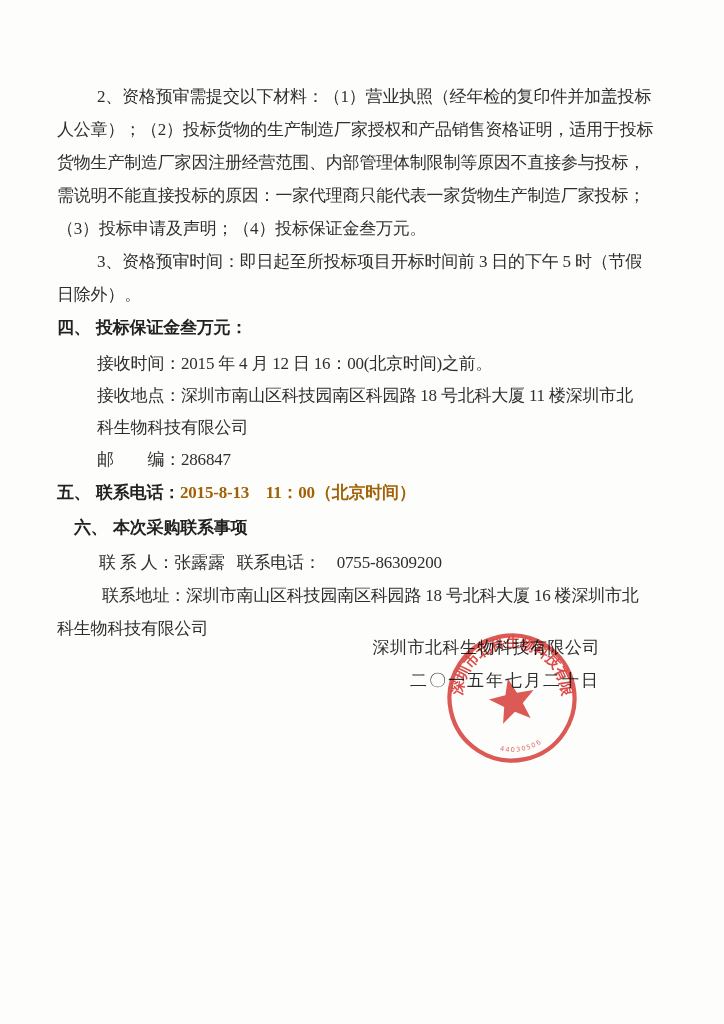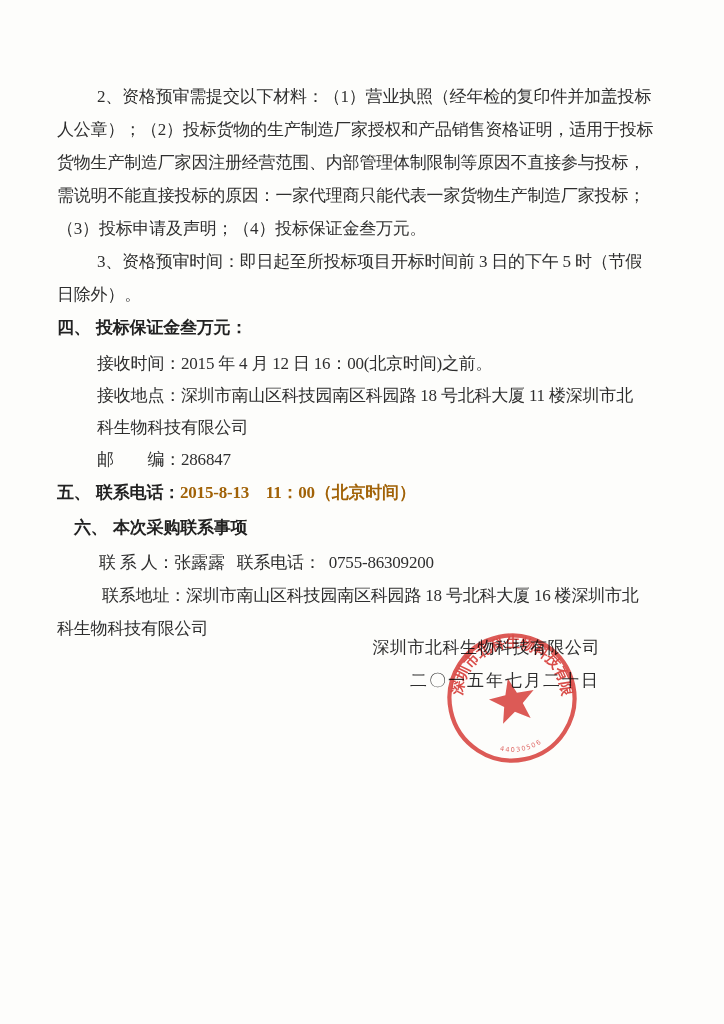--- a/index.html
+++ b/index.html
@@ -22,21 +22,21 @@
   .heading{font-weight:bold;color:#222;}
   .h-num{display:inline-block;width:39px;}
   .h4{margin:0 0 4px 0;}
   .h5{margin:0;}
   .h5 .h-value,.h-value{font-weight:700;color:#a16207;}
   .h6{margin:2px 0 2px 17px;}
   .indent-block{margin-left:40px;margin-right:6px;line-height:32px;}
   .pre{white-space:pre-line;}
   .contact-line{margin-left:42px;}
   .gap-label{margin-left:12px;}
-  .gap-value{margin-left:8px;}
+  .gap-value{margin-left:16px;}
   .address{text-indent:45px;}
   .signature{margin-top:-14px;text-align:right;padding-right:72px;}
   .sig-company{letter-spacing:0.5px;}
   .sig-date{letter-spacing:2px;font-family:Liberation Serif, serif;}
   .stamp{
     position:absolute;left:417px;top:603px;
     width:190px;height:190px;
     transform:rotate(-12deg);
     mix-blend-mode:multiply;
     opacity:0.88;

